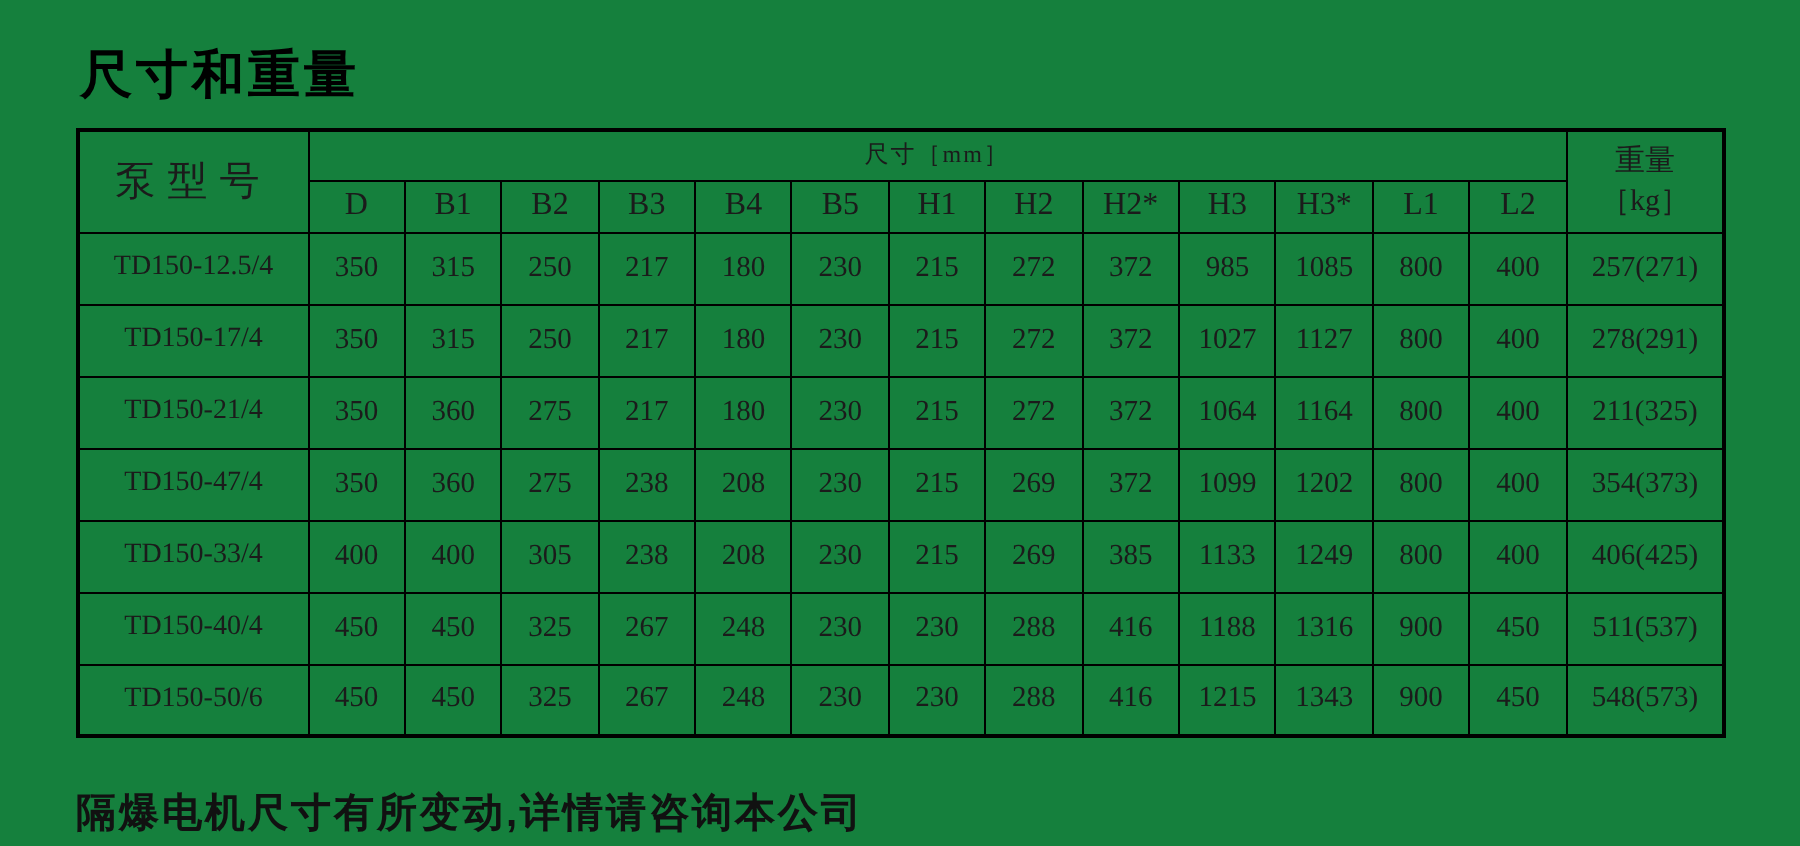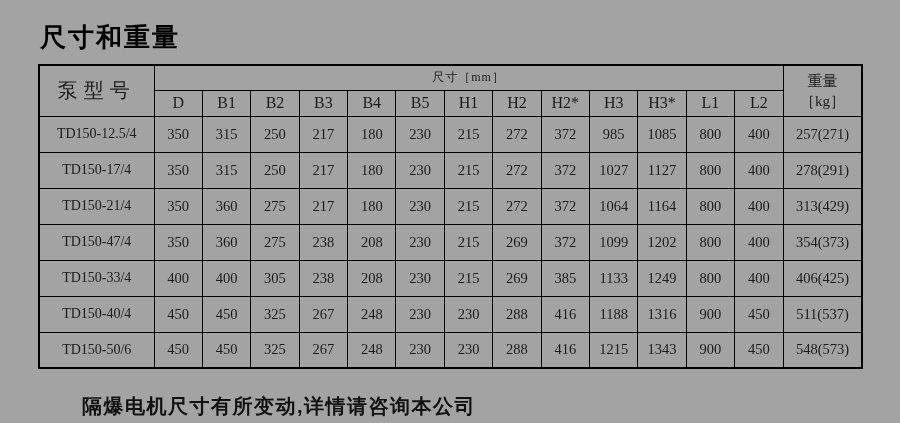--- a/index.html
+++ b/index.html
@@ -1,20 +1,20 @@
 <!DOCTYPE html>
 <html><head>
 <meta charset="utf-8">
 <style>
   html, body { margin: 0; padding: 0; background: #ffffff; }
   .page {
     position: relative;
     width: 900px;
     height: 423px;
-    background: #a3a3a3;
+    background: #15803d;
     overflow: hidden;
     color: #111111;
     text-decoration: underline;
   }
   .title {
     position: absolute;
     left: 40px;
     top: 20px;
     font-family: "Liberation Sans", sans-serif;
     font-weight: bold;
@@ -78,21 +78,20 @@
   }
   .note2 {
     position: absolute;
     left: 38px;
     top: 393px;
     font-family: "Liberation Sans", sans-serif;
     font-size: 20px;
     font-weight: bold;
     letter-spacing: 1.5px;
     color: #111111;
-    margin-left: 44px;
   }
 </style>
 </head>
 <body>
 
 <div class="page">
 
   <div class="title">尺寸和重量</div>
 
   <table class="spec">
@@ -171,21 +170,21 @@
           <td class="dim-cell">217</td>
           <td class="dim-cell">180</td>
           <td class="dim-cell">230</td>
           <td class="dim-cell">215</td>
           <td class="dim-cell">272</td>
           <td class="dim-cell">372</td>
           <td class="dim-cell">1064</td>
           <td class="dim-cell">1164</td>
           <td class="dim-cell">800</td>
           <td class="dim-cell">400</td>
-          <td class="weight-col">313(429)</td>
+          <td class="weight-col">211(325)</td>
         </tr>
         <tr>
           <td class="model-col">TD150-47/4</td>
           <td class="dim-cell">350</td>
           <td class="dim-cell">360</td>
           <td class="dim-cell">275</td>
           <td class="dim-cell">238</td>
           <td class="dim-cell">208</td>
           <td class="dim-cell">230</td>
           <td class="dim-cell">215</td>

